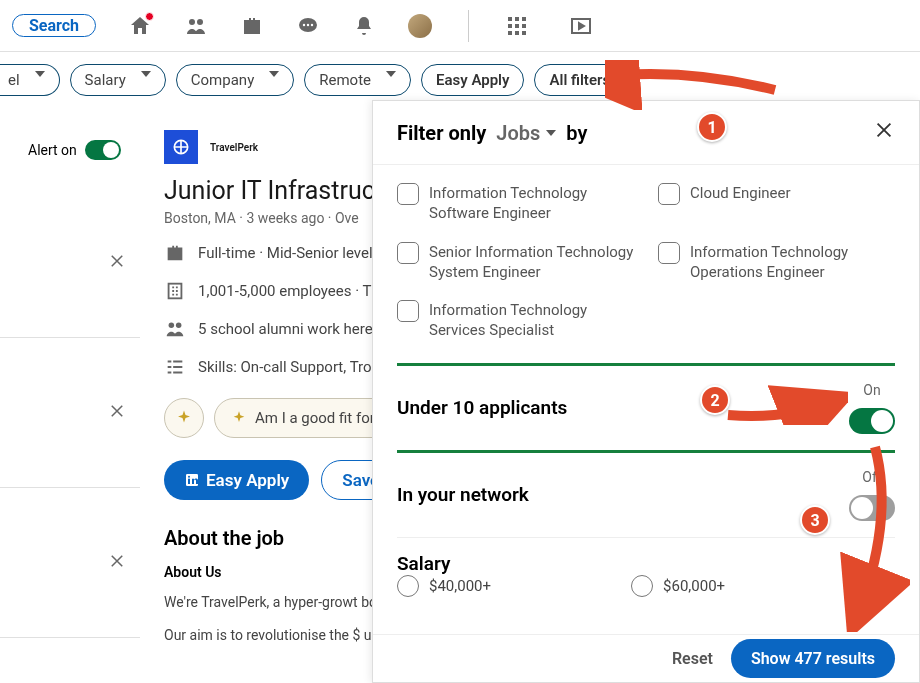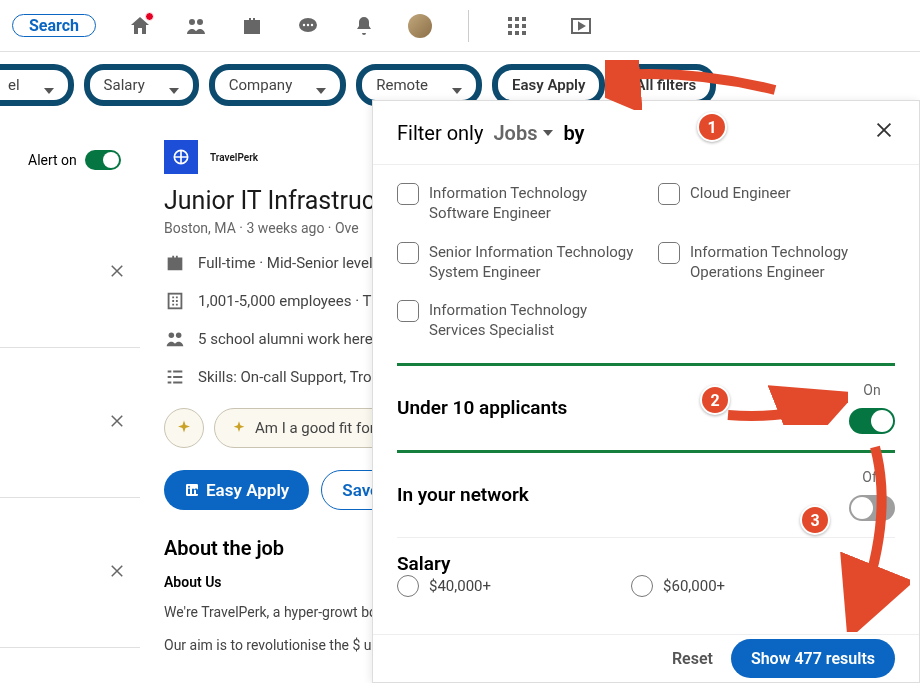--- a/index.html
+++ b/index.html
@@ -76,28 +76,28 @@
     display: flex; align-items: center; gap: 40px;
   }
 
   .filter-pills {
     display: flex;
     align-items: center;
     padding: 12px 0 12px 0;
     gap: 10px;
   }
   .pill {
-    border: 6px solid #0c4a6e;
+    border: 1px solid #0c4a6e;
     color: #444;
     font-size: 15px;
     padding: 6px 14px;
     border-radius: 20px;
     display: flex;
-    align-items: flex-end;
-    gap: 24px;
+    align-items: flex-start;
+    gap: 15px;
     background: #fff;
     white-space: nowrap;
   }
   .pill b { font-weight: 600; color: #333; }
   .caret-down {
     width: 0; height: 0;
     border-left: 5px solid transparent;
     border-right: 5px solid transparent;
     border-top: 6px solid #555;
   }
@@ -244,21 +244,21 @@
     border: 1px solid #ddd;
     box-shadow: -2px 0 8px rgba(0,0,0,0.08);
     display: flex;
     flex-direction: column;
   }
   .overlay-header {
     display: flex; align-items: center;
     padding: 18px 24px;
     font-size: 20px;
   }
-  .overlay-header .fo { font-weight: 400; }
+  .overlay-header .fo { font-weight: 700; }
   .overlay-header .jobs-dd {
     color: #666; font-weight: 600; margin: 0 10px;
     display: flex; align-items: center; gap: 6px;
   }
   .overlay-header .by { font-weight: 600; }
   .overlay-header .close-overlay {
     margin-left: auto;
     color: #333;
   }
   .overlay-header .close-overlay svg { width: 22px; height: 22px; }

